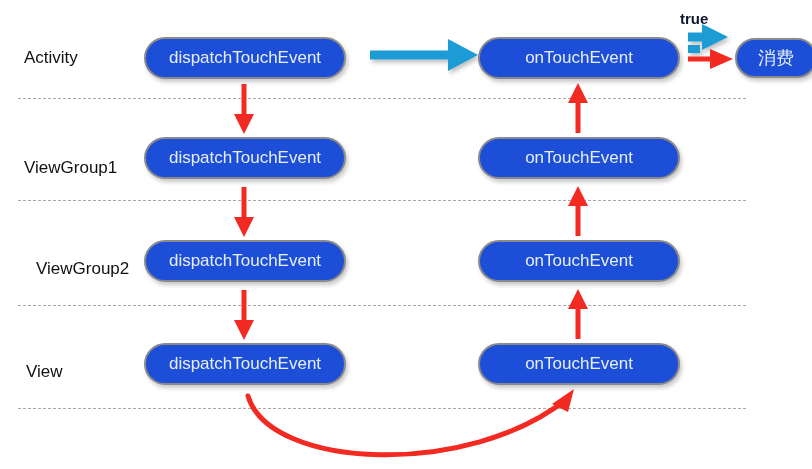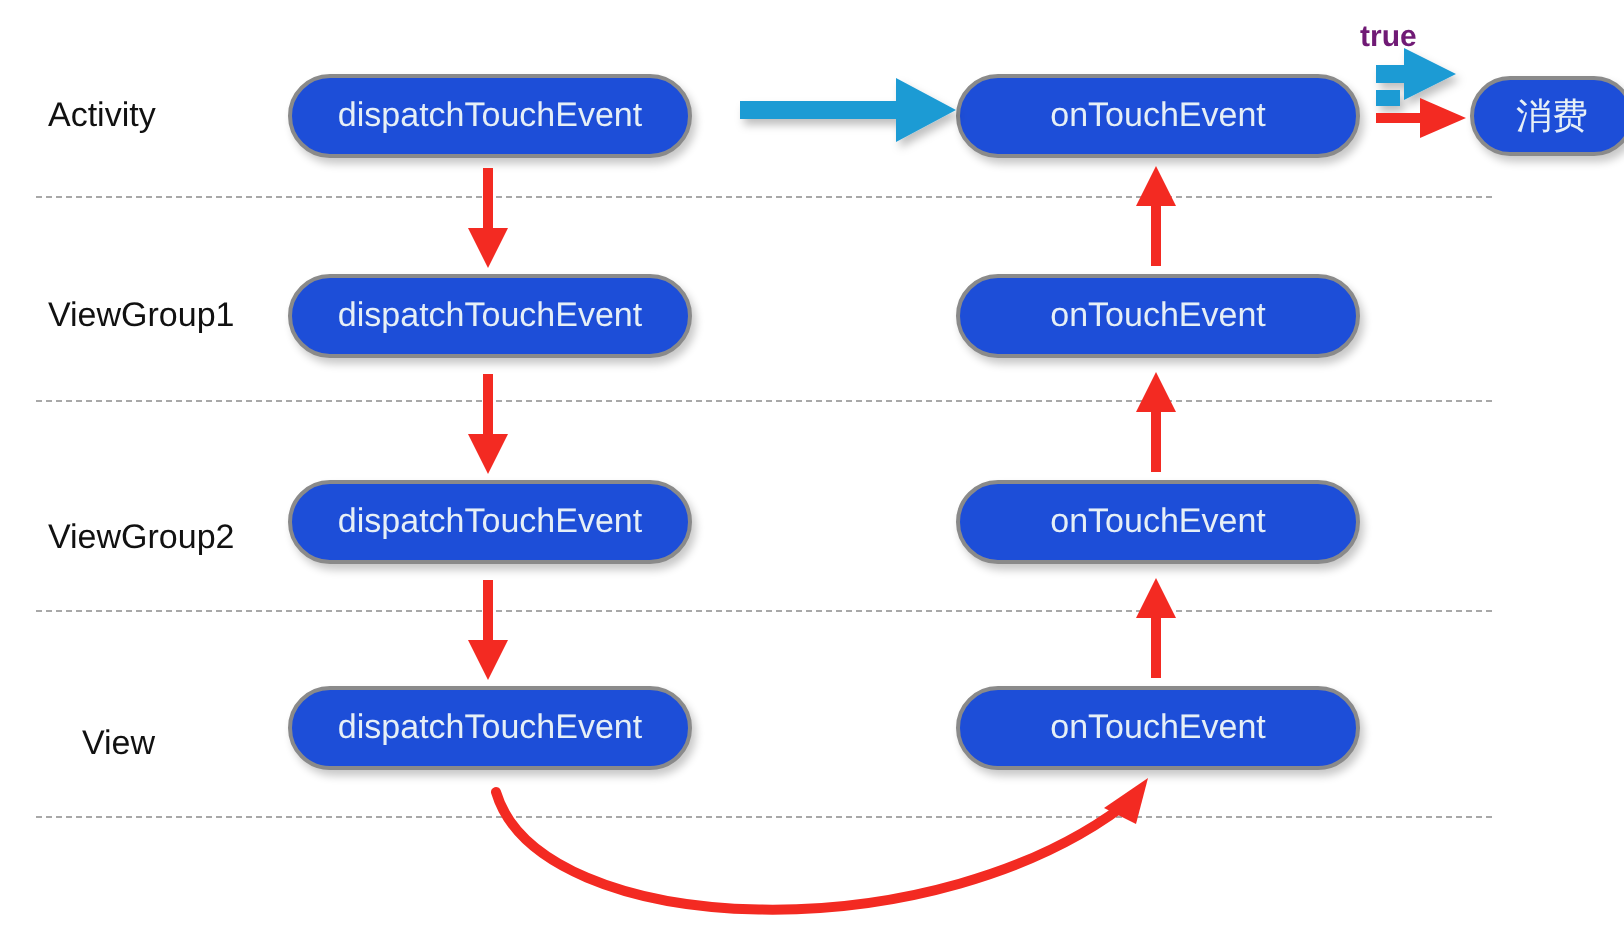--- a/index.html
+++ b/index.html
@@ -53,39 +53,39 @@
     left: 0;
     top: 0;
     width: 812px;
     height: 469px;
     pointer-events: none;
   }
   .true-label {
     position: absolute;
     font-size: 15px;
     font-weight: bold;
-    color: #701a75;
+    color: #0f172a;
     font-family: "Liberation Sans", sans-serif;
     white-space: nowrap;
   }
 </style>
 </head>
 <body>
 
 <div id="canvas">
 
   <div class="dashline" style="left:18px; top:98px; width:728px;"></div>
   <div class="dashline" style="left:18px; top:200px; width:728px;"></div>
   <div class="dashline" style="left:18px; top:305px; width:728px;"></div>
   <div class="dashline" style="left:18px; top:408px; width:728px;"></div>
 
   <div class="row-label" style="left:24px; top:48px;">Activity</div>
-  <div class="row-label" style="left:24px; top:148px;">ViewGroup1</div>
-  <div class="row-label" style="left:24px; top:259px;text-align:center;">ViewGroup2</div>
-  <div class="row-label" style="left:41px; top:362px;">View</div>
+  <div class="row-label" style="left:24px; top:158px;">ViewGroup1</div>
+  <div class="row-label" style="left:36px; top:259px;text-align:center;">ViewGroup2</div>
+  <div class="row-label" style="left:26px; top:362px;">View</div>
 
   <div class="pill" style="left:144px; top:37px; width:202px; height:42px;">dispatchTouchEvent</div>
   <div class="pill" style="left:144px; top:137px; width:202px; height:42px;">dispatchTouchEvent</div>
   <div class="pill" style="left:144px; top:240px; width:202px; height:42px;">dispatchTouchEvent</div>
   <div class="pill" style="left:144px; top:343px; width:202px; height:42px;">dispatchTouchEvent</div>
 
   <div class="pill" style="left:478px; top:37px; width:202px; height:42px;">onTouchEvent</div>
   <div class="pill" style="left:478px; top:137px; width:202px; height:42px;">onTouchEvent</div>
   <div class="pill" style="left:478px; top:240px; width:202px; height:42px;">onTouchEvent</div>
   <div class="pill" style="left:478px; top:343px; width:202px; height:42px;">onTouchEvent</div>

